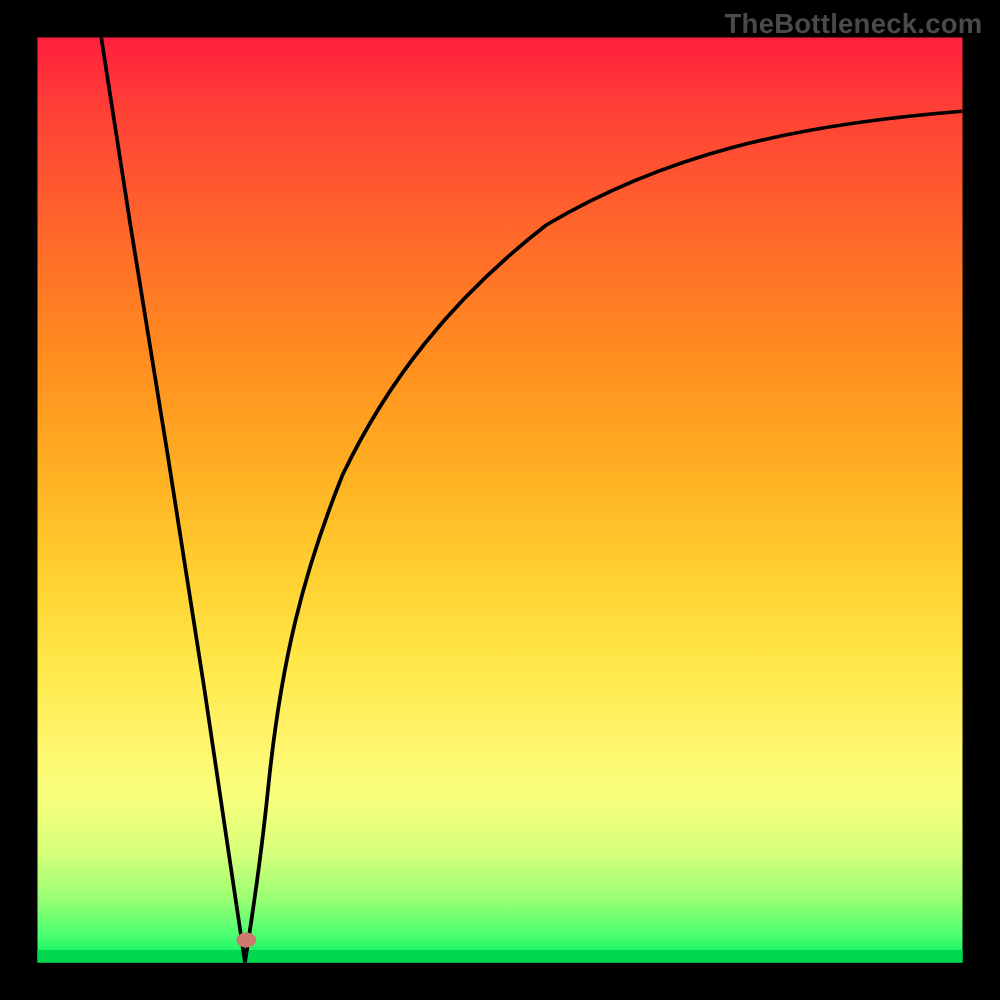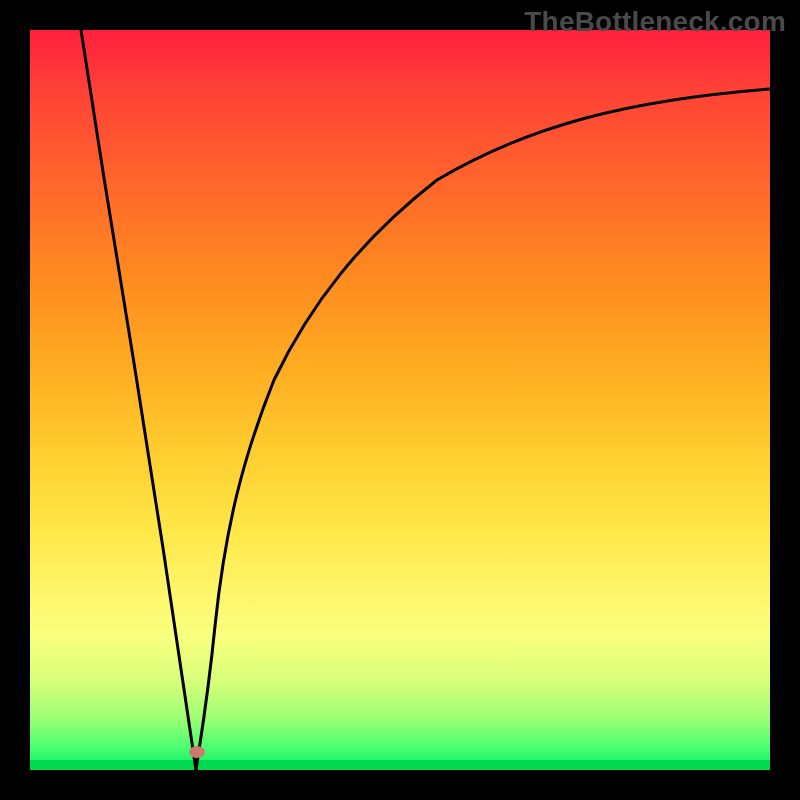--- a/index.html
+++ b/index.html
@@ -15,21 +15,21 @@
     position: relative;
     width: 800px;
     height: 800px;
     background: #000;
   }
   .watermark {
     position: absolute;
     top: 6px;
     right: 14px;
     color: #4a4a4a;
-    font-size: 28px;
+    font-size: 22px;
     font-weight: 600;
     letter-spacing: 0.2px;
     z-index: 10;
   }
   .plot-area {
     position: absolute;
     left: 30px;
     top: 30px;
     width: 740px;
     height: 740px;

